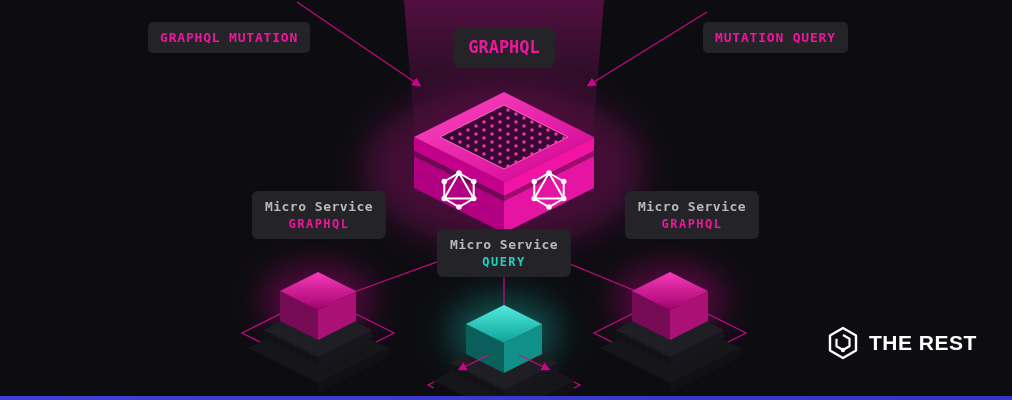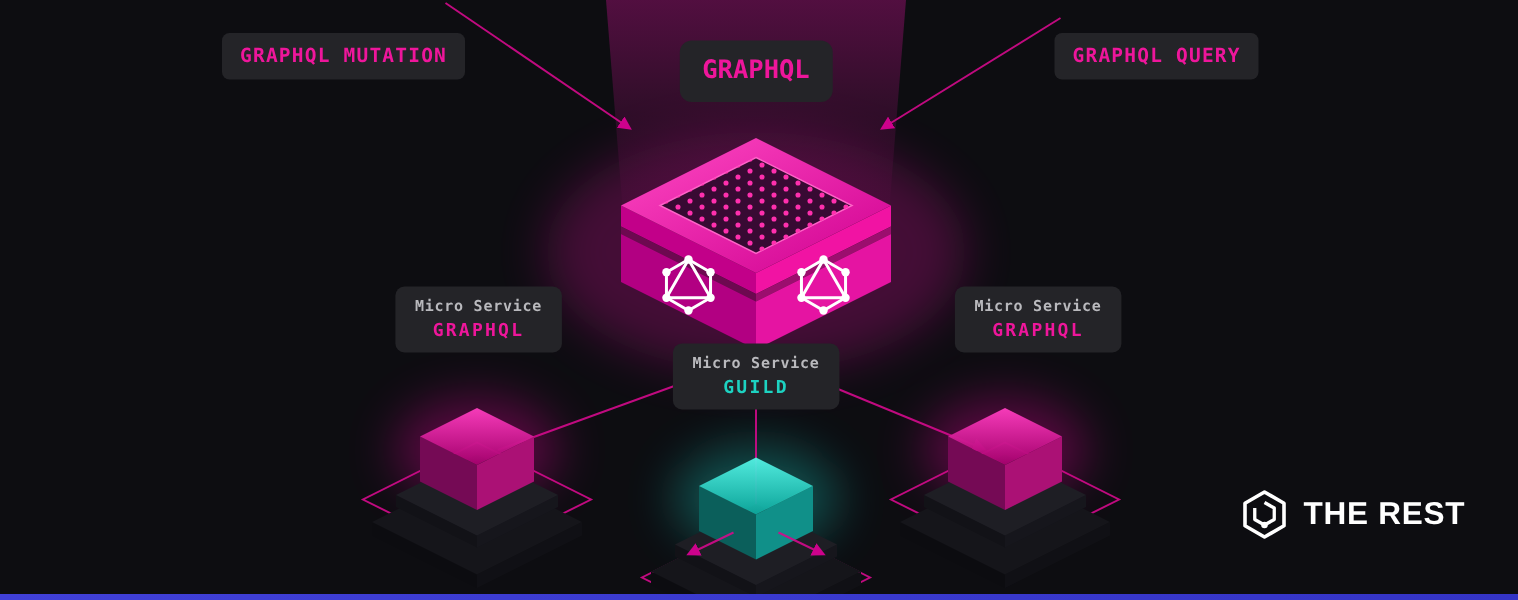--- a/index.html
+++ b/index.html
@@ -22,21 +22,21 @@
 
   .gateway-chip {
     left:504px; top:27px; transform:translateX(-50%);
     text-align:center; padding:9px 15px; border-radius:8px;
     font-size:17px; font-weight:700; line-height:1.35;
   }
   .gw1 { color:#ee169b; }
   .gw2 { color:#ffffff; }
 
   .svc { text-align:center; padding:8px 13px; border-radius:6px; }
-  .svc-title { color:#b9b9bd; font-size:10px; font-weight:700; letter-spacing:0.5px; }
+  .svc-title { color:#b9b9bd; font-size:13px; font-weight:700; letter-spacing:0.5px; }
   .svc-sub   { font-size:12px; font-weight:700; letter-spacing:1.5px; margin-top:3px; }
   .pink { color:#ee169b; }
   .teal { color:#1dd2c1; }
   .pos-svc-left   { left:319px; top:191px; transform:translateX(-50%); }
   .pos-svc-center { left:504px; top:229px; transform:translateX(-50%); }
   .pos-svc-right  { left:692px; top:191px; transform:translateX(-50%); }
 
   .guild {
     position:absolute; left:826px; top:326px; height:34px; z-index:3;
     display:flex; align-items:center; gap:9px; cursor:pointer;
@@ -177,34 +177,34 @@
     </g>
 
     <g stroke="#d40a8c" stroke-width="1.3" fill="none" opacity="0.9">
       <line x1="489" y1="355" x2="460" y2="369" marker-end="url(#arr)"></line>
       <line x1="519" y1="355" x2="548" y2="369" marker-end="url(#arr)"></line>
     </g>
   </svg>
 
   <div class="chip chip-edge pos-mutation">GRAPHQL MUTATION</div>
 
-  <div class="chip chip-edge pos-query">GRAPHQL QUERY</div>
+  <div class="chip chip-edge pos-query">MUTATION QUERY</div>
 
   <div class="chip gateway-chip">
     <div class="gw1">GRAPHQL</div>
   </div>
 
   <div class="chip svc pos-svc-left">
     <div class="svc-title">Micro Service</div>
     <div class="svc-sub pink">GRAPHQL</div>
   </div>
 
   <div class="chip svc pos-svc-center">
     <div class="svc-title">Micro Service</div>
-    <div class="svc-sub teal">GUILD</div>
+    <div class="svc-sub teal">QUERY</div>
   </div>
 
   <div class="chip svc pos-svc-right">
     <div class="svc-title">Micro Service</div>
     <div class="svc-sub pink">GRAPHQL</div>
   </div>
 
   <div class="guild">
     <svg width="34" height="34" viewBox="0 0 34 34">
       <polygon points="17,2 30,9.5 30,24.5 17,32 4,24.5 4,9.5" fill="none" stroke="#ffffff" stroke-width="2.4" stroke-linejoin="round"></polygon>

